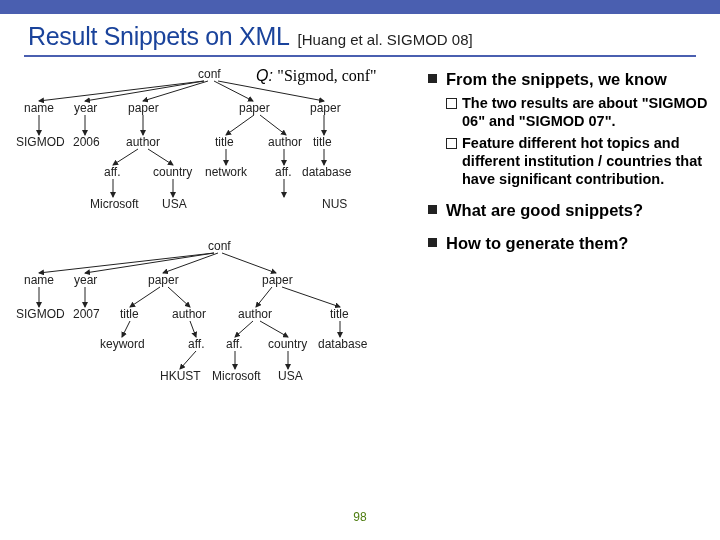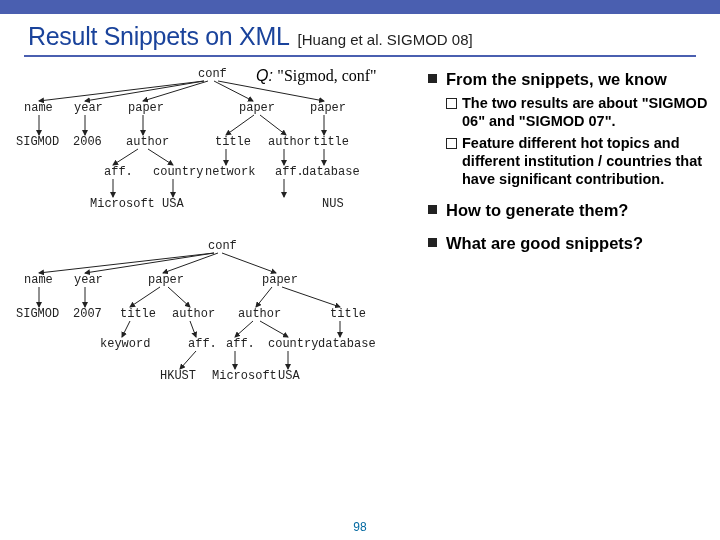--- a/index.html
+++ b/index.html
@@ -54,21 +54,21 @@
   .query {
     position: absolute;
     left: 248px;
     top: 4px;
     font-size: 16px;
   }
   .q-label { font-style: italic; }
   .q-val { font-family: Georgia, serif; }
   .tree {
     position: relative;
-    font-family: Liberation Mono, monospace;
+    font-family: Liberation Sans, sans-serif;
     font-size: 12px;
     color: #222;
   }
   .node {
     position: absolute;
     white-space: nowrap;
   }
   .bullets { list-style: none; font-size: 16.5px; font-weight: bold; }
   .bullets > li { position: relative; padding-left: 18px; margin-bottom: 12px; line-height: 1.25; }
   .bullets > li::before {
@@ -85,23 +85,23 @@
     position: absolute;
     left: 0; top: 4px;
     width: 9px; height: 9px;
     border: 1.5px solid #222;
     background: #fff;
   }
   .pagenum {
     position: absolute;
     left: 50%;
     transform: translateX(-50%);
-    bottom: 6px;
+    bottom: 16px;
     font-size: 12px;
-    color: #0369a1;
+    color: #4d7c0f;
   }
   svg.arrows {
     position: absolute;
     left: 0;
     top: 0;
     pointer-events: none;
   }
 </style>
 </head>
 <body>
@@ -221,19 +221,19 @@
 
   <div class="right">
     <ul class="bullets">
       <li>
         <span>From the snippets, we know</span>
         <ul class="sub">
           <li>The two results are about "SIGMOD 06" and "SIGMOD 07".</li>
           <li>Feature different hot topics and different institution / countries that have significant contribution.</li>
         </ul>
       </li>
+      <li>What are good snippets?</li>
       <li>How to generate them?</li>
-      <li>What are good snippets?</li>
     </ul>
   </div>
 </div>
 
 <div class="pagenum">98</div>
 
 </body></html>

